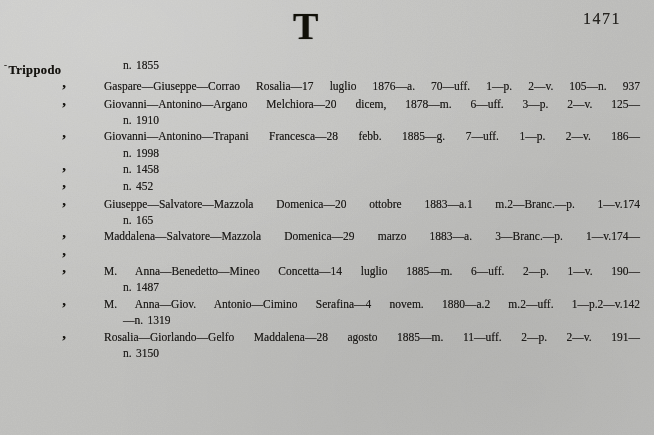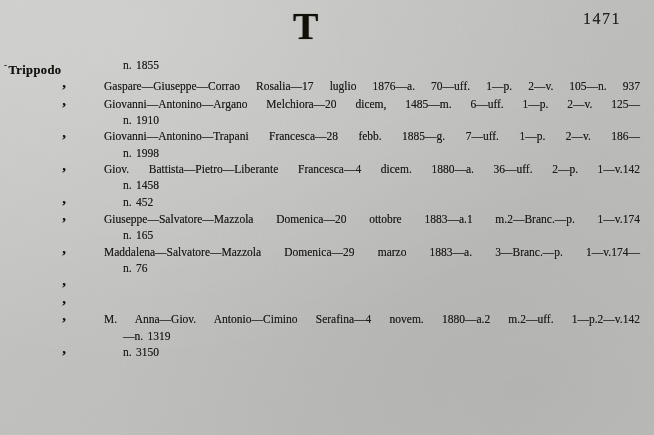--- a/index.html
+++ b/index.html
@@ -127,37 +127,36 @@
       <div class="label-cell"><span class="ditto">,</span></div>
       <div class="text-cell">
         <span class="l1">Gaspare—Giuseppe—Corrao Rosalia—17 luglio 1876—a. 70—uff. 1—p. 2—v. 105—n. 937</span>
         <span class="l2"></span>
       </div>
     </div>
 
     <div class="row">
       <div class="label-cell"><span class="ditto">,</span></div>
       <div class="text-cell">
-        <span class="l1">Giovanni—Antonino—Argano Melchiora—20 dicem, 1485—m. 6—uff. 1—p. 2—v. 125—</span>
+        <span class="l1">Giovanni—Antonino—Argano Melchiora—20 dicem, 1878—m. 6—uff. 3—p. 2—v. 125—</span>
         <span class="l2">n. 1910</span>
       </div>
     </div>
 
     <div class="row">
       <div class="label-cell"><span class="ditto">,</span></div>
       <div class="text-cell">
         <span class="l1">Giovanni—Antonino—Trapani Francesca—28 febb. 1885—g. 7—uff. 1—p. 2—v. 186—</span>
         <span class="l2">n. 1998</span>
       </div>
     </div>
 
     <div class="row">
       <div class="label-cell"><span class="ditto">,</span></div>
       <div class="text-cell">
-        <span class="l1">Giov. Battista—Pietro—Liberante Francesca—4 dicem. 1880—a. 36—uff. 2—p. 1—v.142</span>
         <span class="l2">n. 1458</span>
       </div>
     </div>
 
     <div class="row">
       <div class="label-cell"><span class="ditto">,</span></div>
       <div class="text-cell">
         <span class="l2">n. 452</span>
       </div>
     </div>
@@ -167,41 +166,45 @@
       <div class="text-cell">
         <span class="l1">Giuseppe—Salvatore—Mazzola Domenica—20 ottobre 1883—a.1 m.2—Branc.—p. 1—v.174</span>
         <span class="l2">n. 165</span>
       </div>
     </div>
 
     <div class="row">
       <div class="label-cell"><span class="ditto">,</span></div>
       <div class="text-cell">
         <span class="l1">Maddalena—Salvatore—Mazzola Domenica—29 marzo 1883—a. 3—Branc.—p. 1—v.174—</span>
-        <span class="l2">n. 76</span>
-      </div>
-    </div>
-
-    <div class="row">
-      <div class="label-cell"><span class="ditto">,</span></div>
-    </div>
-
-    <div class="row">
-      <div class="label-cell"><span class="ditto">,</span></div>
+      </div>
+    </div>
+
+    <div class="row">
+      <div class="label-cell"><span class="ditto">,</span></div>
+    </div>
+
+    <div class="row">
+      <div class="label-cell"><span class="ditto">,</span></div>
+      <div class="text-cell">
+        <span class="l1">M. Anna—Benedetto—Mineo Concetta—14 luglio 1885—m. 6—uff. 2—p. 1—v. 190—</span>
+        <span class="l2">n. 1487</span>
+      </div>
     </div>
 
     <div class="row">
       <div class="label-cell"><span class="ditto">,</span></div>
       <div class="text-cell">
         <span class="l1">M. Anna—Giov. Antonio—Cimino Serafina—4 novem. 1880—a.2 m.2—uff. 1—p.2—v.142</span>
         <span class="l2">—n. 1319</span>
       </div>
     </div>
 
     <div class="row">
       <div class="label-cell"><span class="ditto">,</span></div>
       <div class="text-cell">
+        <span class="l1">Rosalia—Giorlando—Gelfo Maddalena—28 agosto 1885—m. 11—uff. 2—p. 2—v. 191—</span>
         <span class="l2">n. 3150</span>
       </div>
     </div>
 
   </div>
 </div>
 
 </body></html>

